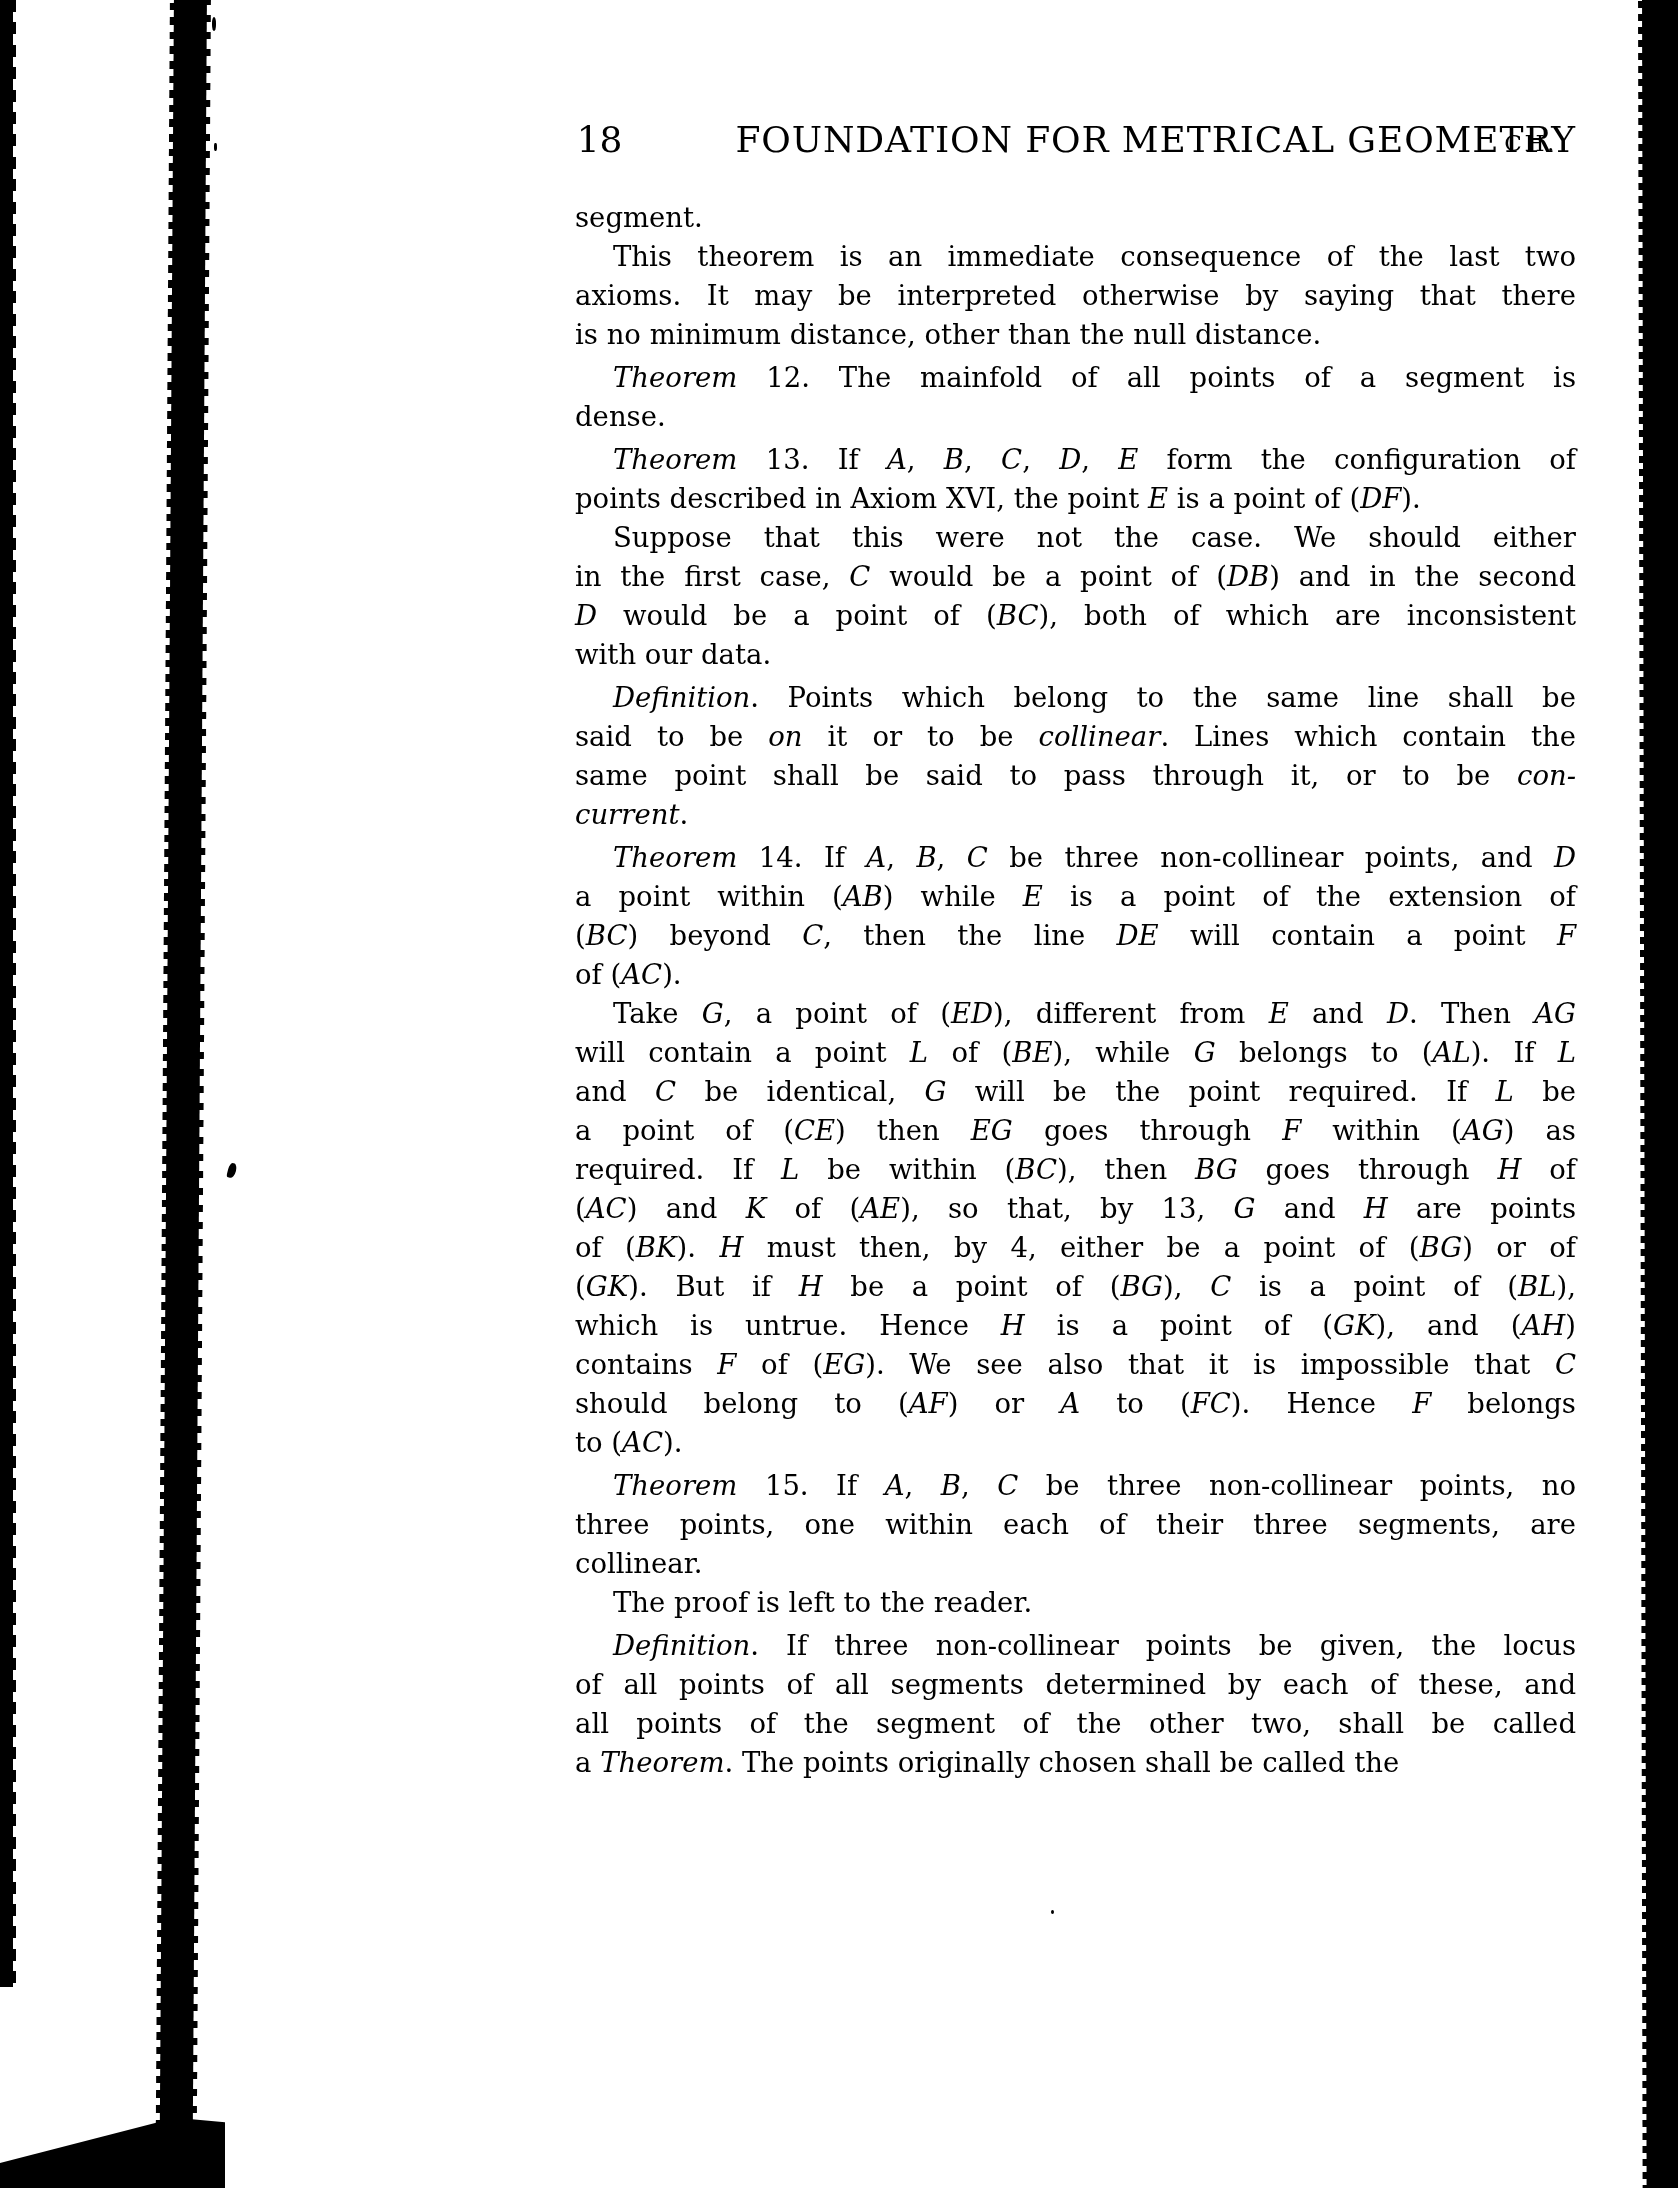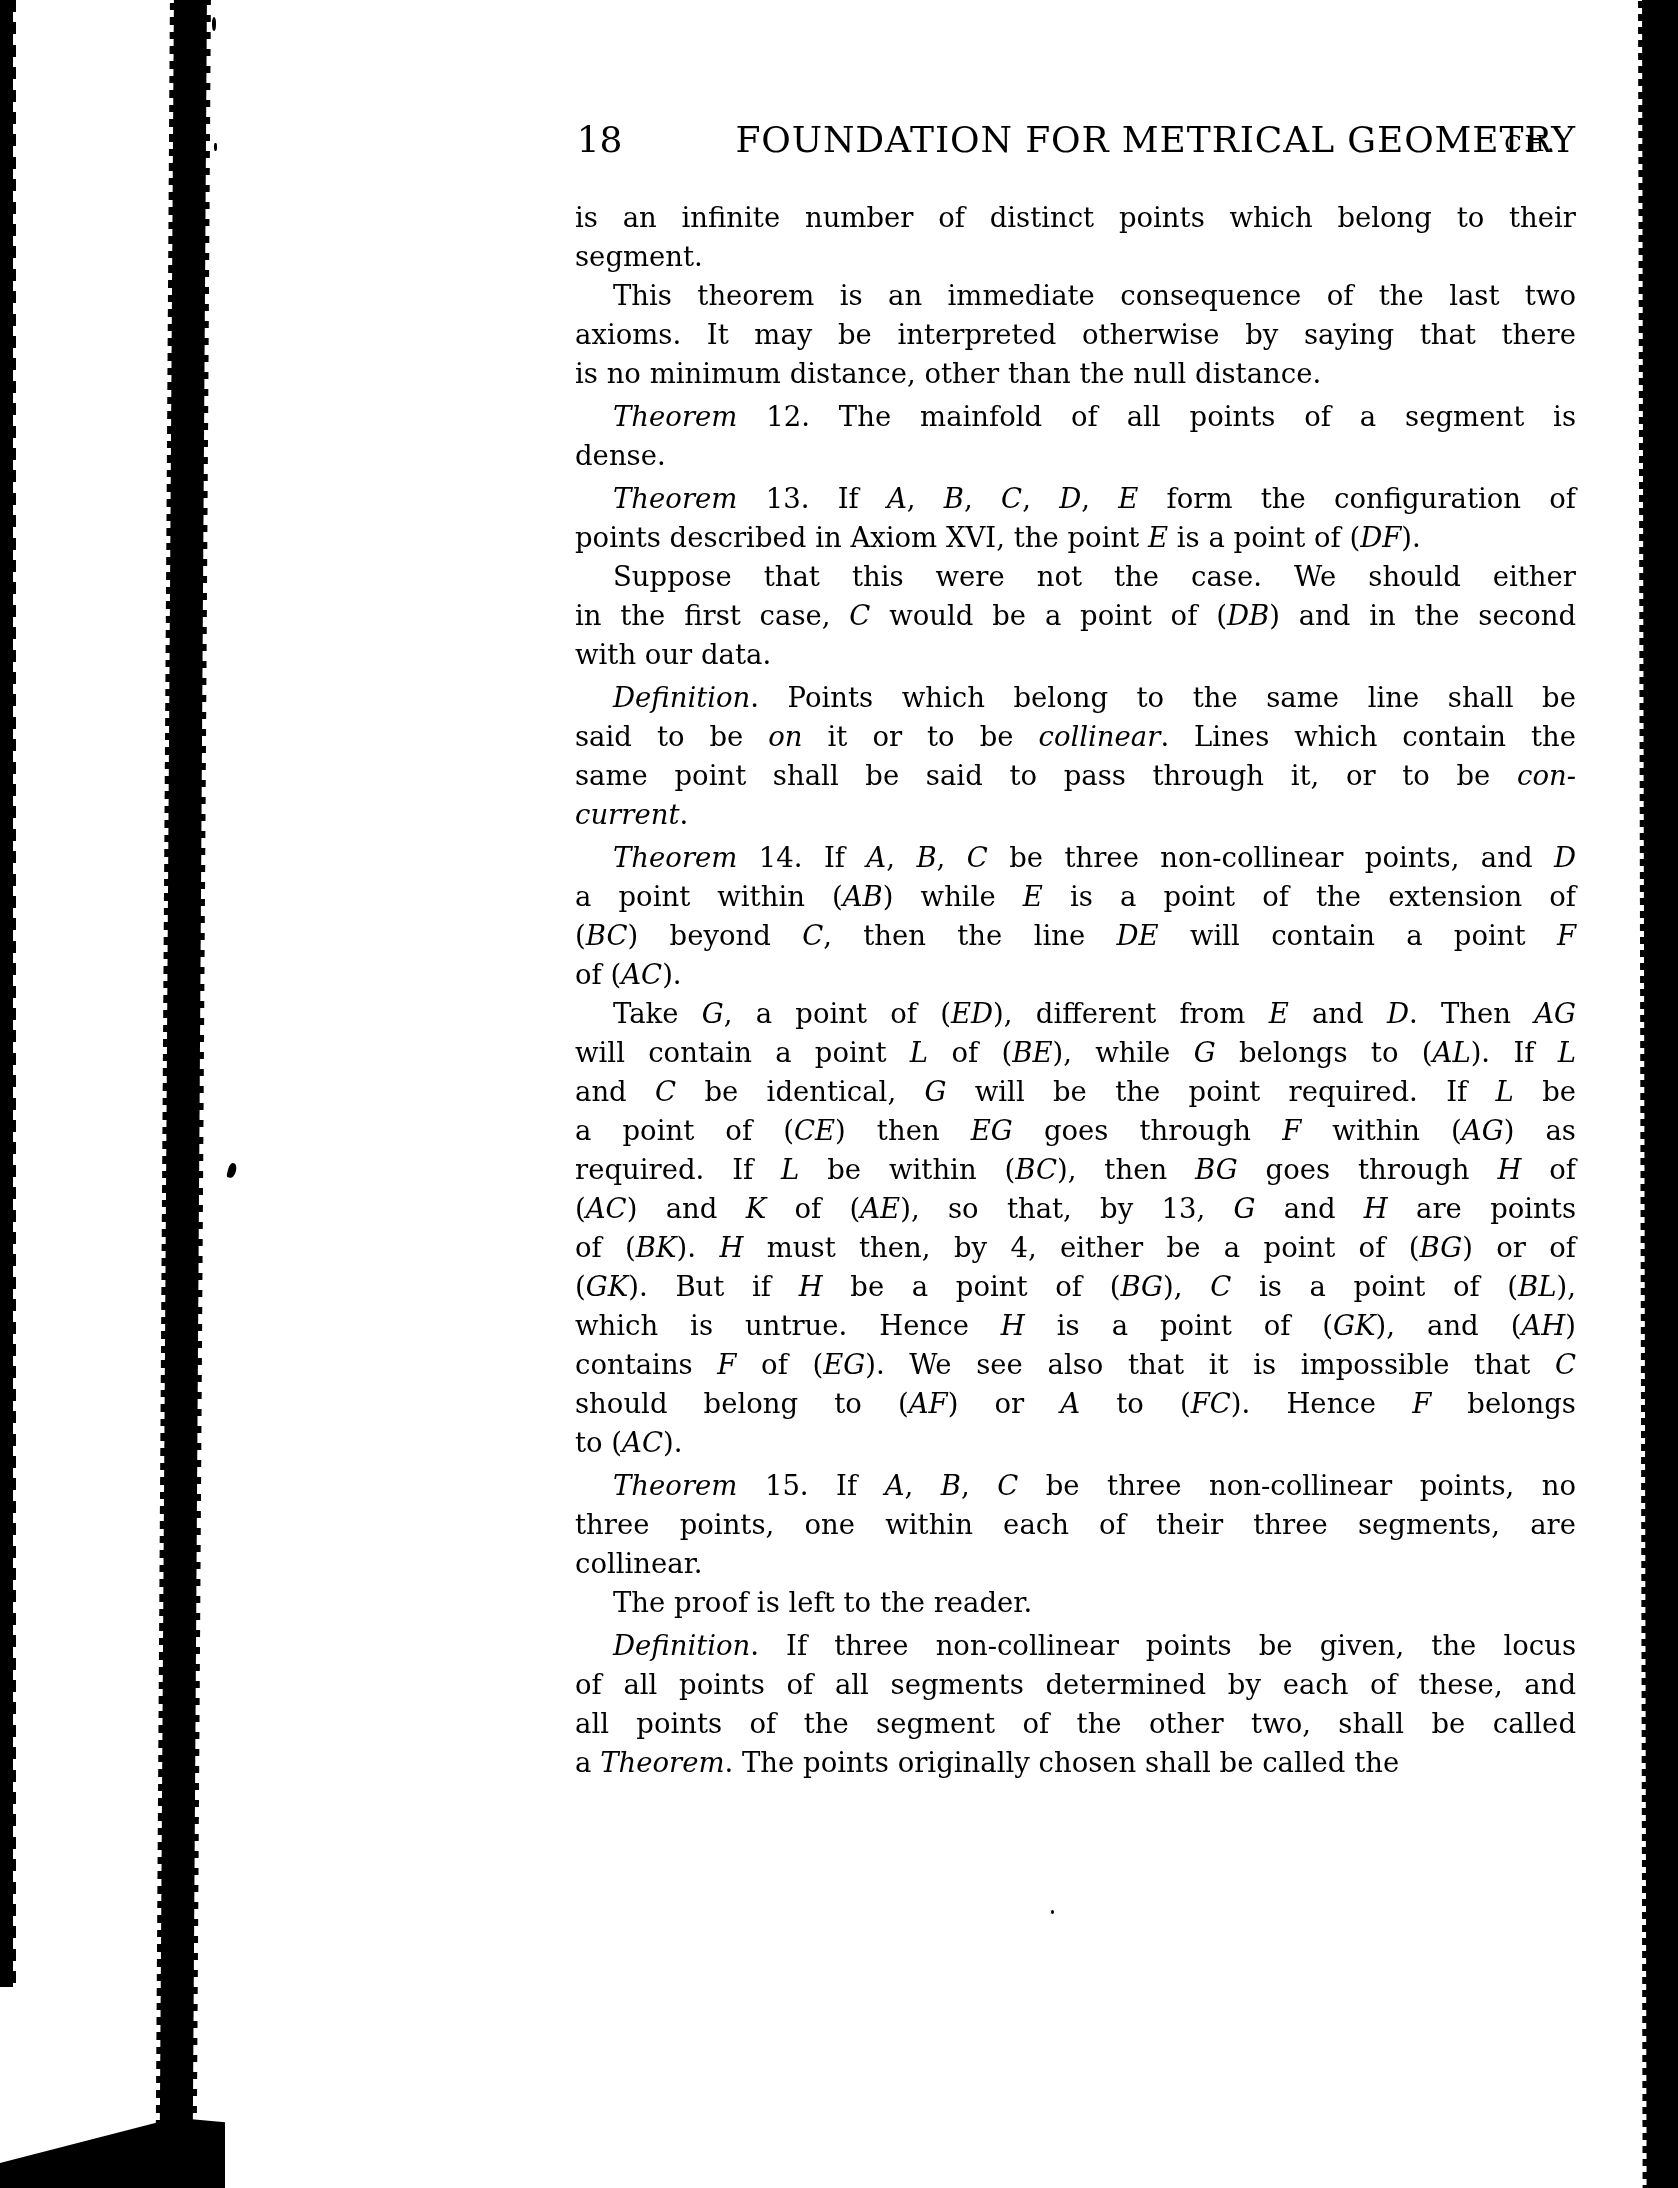--- a/index.html
+++ b/index.html
@@ -90,39 +90,39 @@
 <div class="speck s4"></div>
 
 <div class="text-column">
   <div class="page-header">
     <span class="page-num">18</span>
     <div class="running-title">FOUNDATION FOR METRICAL GEOMETRY</div>
     <span class="chapter-mark">CH.</span>
   </div>
   <div class="body-text">
       <div class="paragraph">
-        <div class="line">is an infinite number of distinct points which belong to their</div>
         <div class="line last">segment.</div>
       </div>
       <div class="paragraph">
         <div class="line first">This theorem is an immediate consequence of the last two</div>
         <div class="line">axioms.  It may be interpreted otherwise by saying that there</div>
         <div class="line last">is no minimum distance, other than the null distance.</div>
       </div>
       <div class="paragraph spaced">
         <div class="line first"><i>Theorem</i> 12. The mainfold of all points of a segment is</div>
         <div class="line last">dense.</div>
       </div>
       <div class="paragraph spaced">
         <div class="line first"><i>Theorem</i> 13. If <i>A</i>, <i>B</i>, <i>C</i>, <i>D</i>, <i>E</i> form the configuration of</div>
         <div class="line last">points described in Axiom XVI, the point <i>E</i> is a point of (<i>DF</i>).</div>
       </div>
       <div class="paragraph">
         <div class="line first">Suppose that this were not the case.  We should either</div>
         <div class="line">in the first case, <i>C</i> would be a point of (<i>DB</i>) and in the second</div>
+        <div class="line"><i>D</i> would be a point of (<i>BC</i>), both of which are inconsistent</div>
         <div class="line last">with our data.</div>
       </div>
       <div class="paragraph spaced">
         <div class="line first"><i>Definition</i>. Points which belong to the same line shall be</div>
         <div class="line">said to be <i>on</i> it or to be <i>collinear</i>.  Lines which contain the</div>
         <div class="line">same point shall be said to pass through it, or to be <i>con-</i></div>
         <div class="line last"><i>current</i>.</div>
       </div>
       <div class="paragraph spaced">
         <div class="line first"><i>Theorem</i> 14. If <i>A</i>, <i>B</i>, <i>C</i> be three non-collinear points, and <i>D</i></div>

